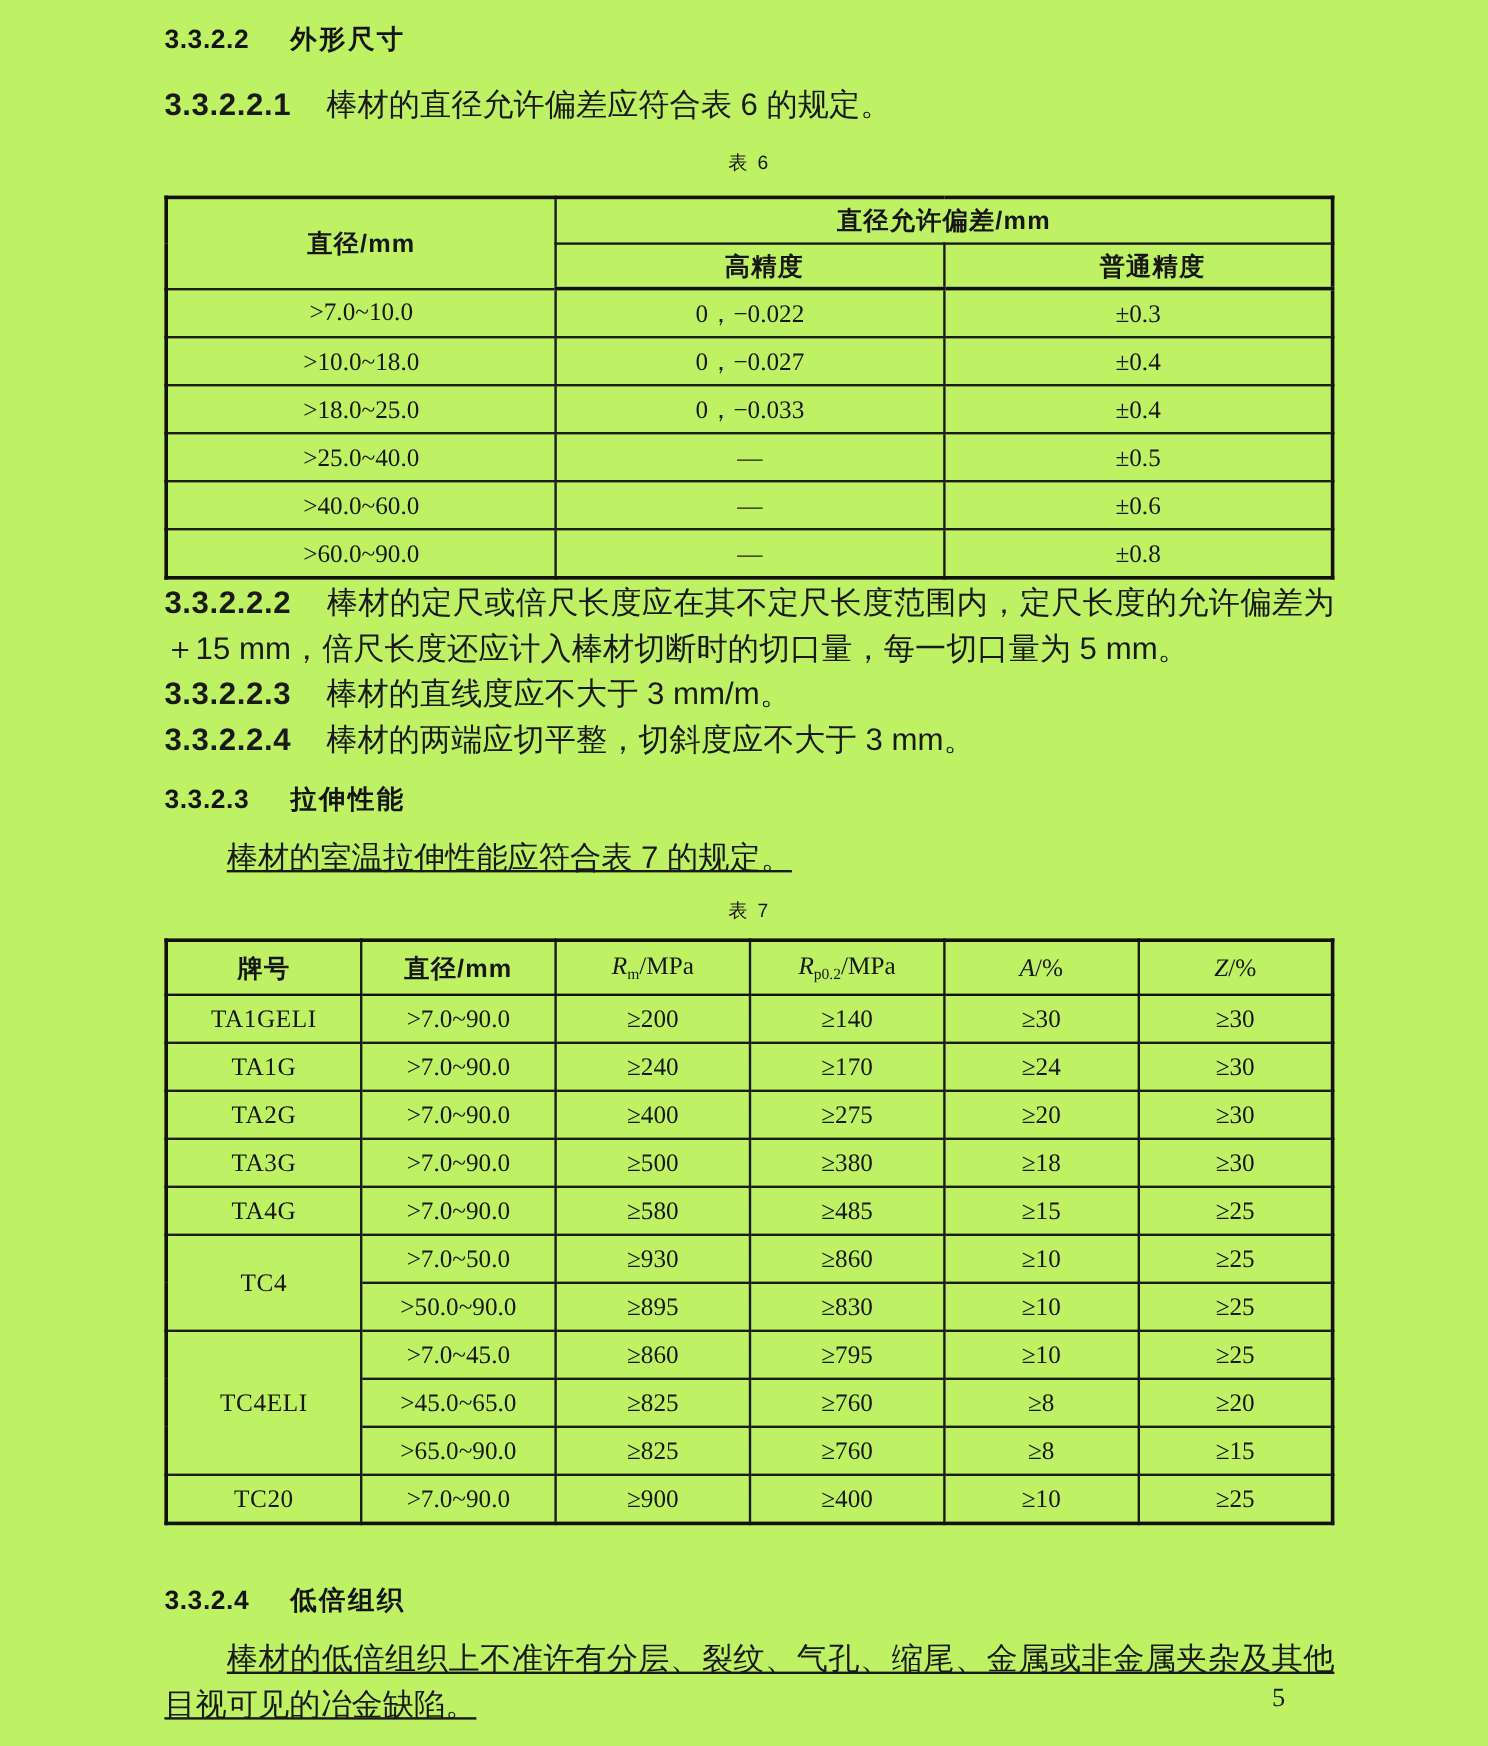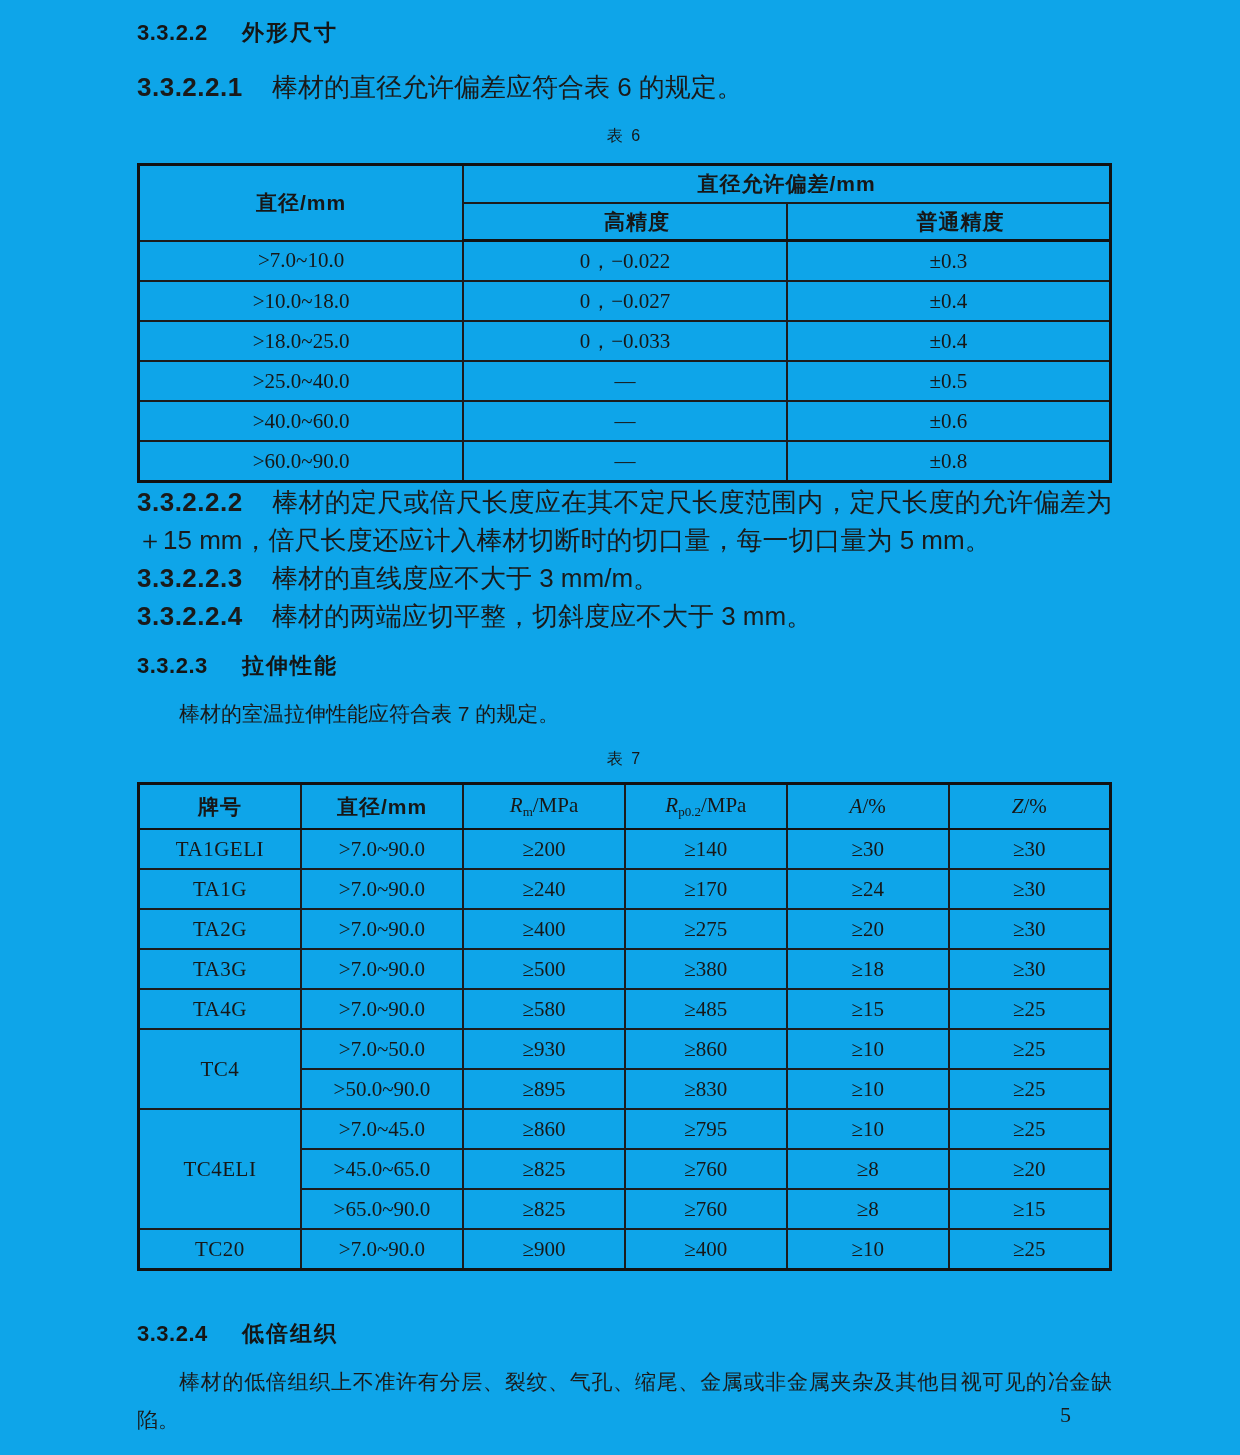--- a/index.html
+++ b/index.html
@@ -1,38 +1,38 @@
 <!DOCTYPE html>
 <html><head>
 <meta charset="utf-8">
 <style>
   html,body { margin:0; padding:0; background:#e8e8e6; }
   .page {
     position:relative;
     width:1240px; height:1455px;
     margin:0 auto;
-    background:#0ea5e9;
+    background:#bef264;
     color:#171717;
     font-family:"Liberation Sans", sans-serif;
     box-sizing:border-box;
     padding:18px 128px 0 137px;
     overflow:hidden;
   }
   
   .heading { margin:0; font-size:22px; font-weight:700; line-height:30px; color:#151515; }
   .heading .hnum { margin-right:28px; letter-spacing:0.5px; }
   .heading .htitle { letter-spacing:2px; }
   
   .clause { margin:0; font-size:26px; line-height:38px; text-align:justify; color:#1a1a1a; }
   .clause .cnum { font-weight:700; margin-right:22px; letter-spacing:0.5px; }
   .c-first   { margin-top:20px; }
   .c-after6  { }
   .h-3323    { margin-top:16px; }
   .h-3324    { margin-top:48px; }
-  .p-indent  { margin:14px 0 0 0; font-size:21px; line-height:38px; text-indent:2em; text-align:justify; color:#1a1a1a; }
+  .p-indent  { margin:14px 0 0 0; font-size:26px; line-height:38px; text-indent:2em; text-align:justify; color:#1a1a1a;text-decoration:underline; }
   
   .table-caption { margin:20px 0 16px 0; text-align:center; font-size:16px; font-weight:400; letter-spacing:2px; }
   .table-caption.cap7 { margin:16px 0 12px 0; }
   
   table { width:100%; border-collapse:collapse; table-layout:fixed; border:3px solid #121212; }
   th, td { border:2px solid #1c1c1c; text-align:center; vertical-align:middle; padding:0; }
   th.cn { font-family:"Liberation Sans", sans-serif; font-weight:700; font-size:21px; letter-spacing:1px; }
   td.val, th.mix { font-family:"Liberation Serif", serif; font-size:21px; font-weight:400; }
   .t6 thead tr.hr1 th { height:36px; }
   .t6 thead tr.hr2 th { height:35px; border-bottom:3px solid #121212;padding-left:24px; }

